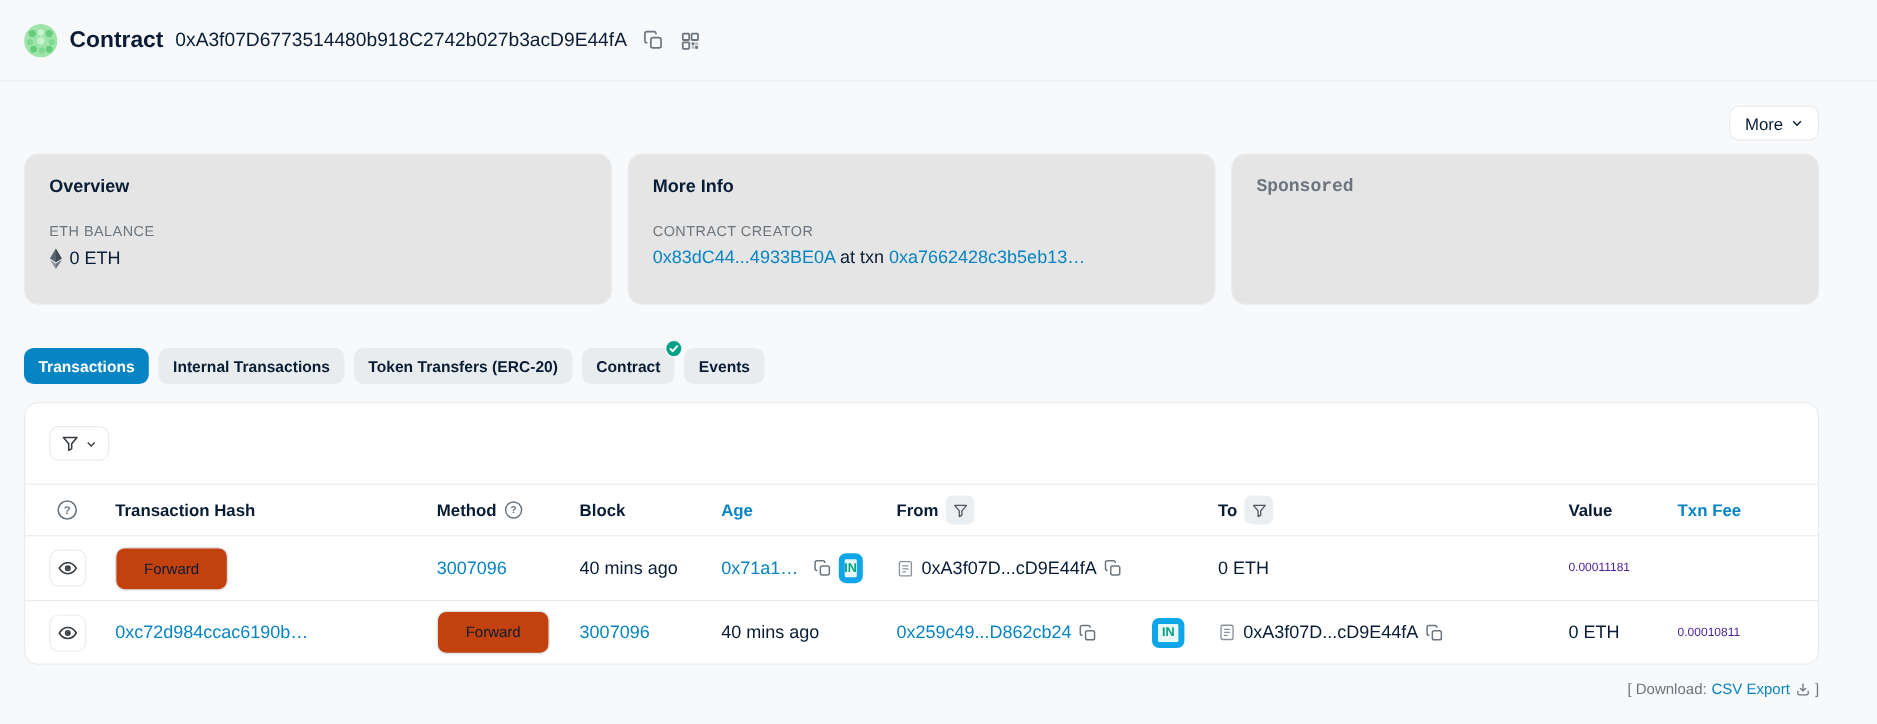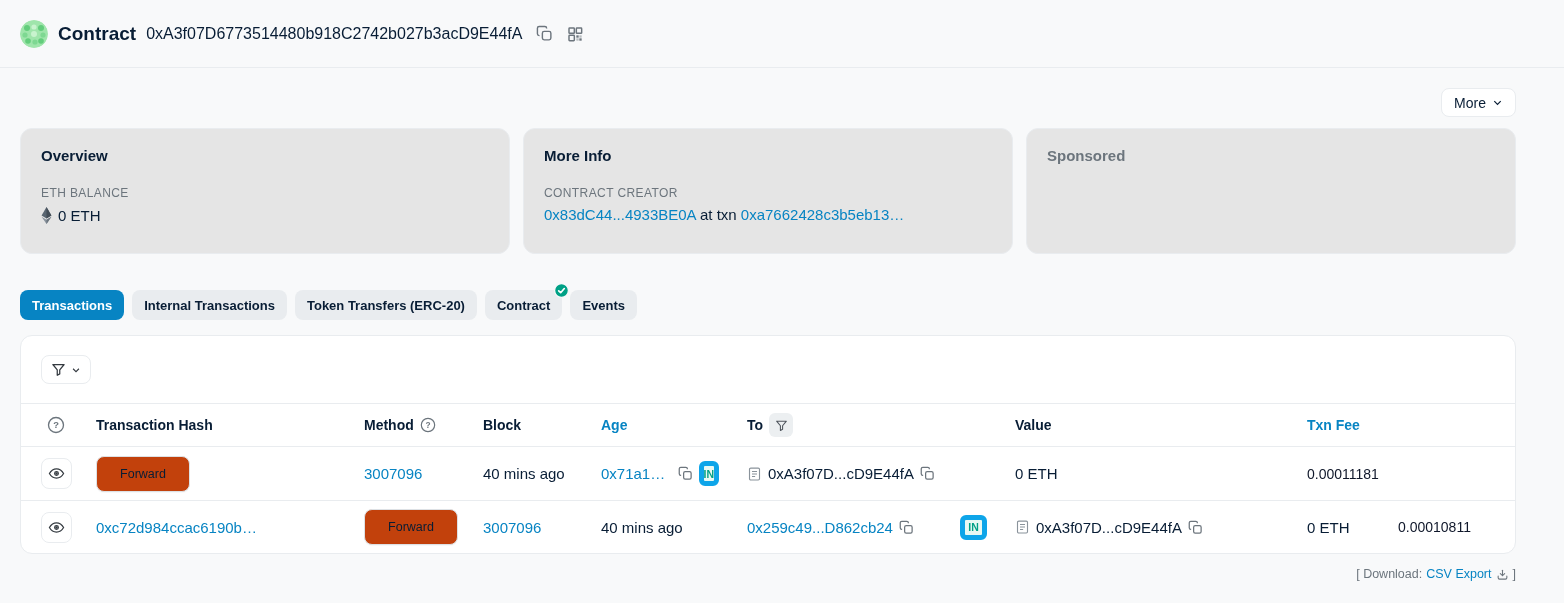--- a/index.html
+++ b/index.html
@@ -18,21 +18,21 @@
   .content { padding:0 48px 0 20px; }
 
   
   .more-row { display:flex; justify-content:flex-end; margin-top:20px; }
   .more-btn { display:flex; align-items:center; gap:6px; background:#fff; border:1px solid #e9ecef; border-radius:8px; padding:5px 12px; font-size:14px; color:#081d35; cursor:pointer; height:29px; }
 
   
   .cards { display:grid; grid-template-columns:1fr 1fr 1fr; gap:13px; margin-top:11px; }
   .card { background:#e5e5e5; border:1px solid #e9ecef; border-radius:12px; padding:18px 20px; height:126px; }
   .card-title { font-size:15px; font-weight:700; }
-  .card-title.muted { color:#6c757d; }
+  .card-title.muted { color:#6c757d;font-family:Liberation Mono, monospace; }
   .mini-label { font-size:12px; color:#6c757d; letter-spacing:.4px; margin-top:22px; }
   .balance-row { display:flex; align-items:center; gap:6px; margin-top:7px; font-size:15px; }
   .creator-row { margin-top:6px; font-size:15px; }
   .link { color:#0784c3; text-decoration:none; cursor:pointer; }
   .creator-conn { color:#081d35; }
 
   
   .tabs { display:flex; gap:8px; margin-top:36px; }
   .tab { position:relative; background:#e9ecef; color:#081d35; border-radius:8px; padding:0 12px; height:30px; display:flex; align-items:center; font-size:13px; font-weight:600; cursor:pointer; }
   .tab.active { background:#0784c3; color:#fff; }
@@ -53,21 +53,21 @@
   .cell-help { padding-left:26px; }
   .cell-eye { padding-left:20px; }
   .funnel-sq { width:24px; height:24px; background:#eceff1; border-radius:6px; display:flex; align-items:center; justify-content:center; cursor:pointer; color:#50565e; }
   .eye-btn { width:31px; height:31px; border:1px solid #e9ecef; border-radius:8px; background:#fff; display:flex; align-items:center; justify-content:center; cursor:pointer; color:#343a40; }
   .method-badge { width:94px; height:36px; background:#c2410c; border:1px solid #dde1e5; border-radius:8px; display:flex; align-items:center; justify-content:center; font-size:12.5px; color:#081d35; cursor:default; box-shadow:0 1px 1px rgba(0,0,0,.03); }
   .hash-link, .addr-link, .block-link { color:#0784c3; font-size:15px; white-space:nowrap; overflow:hidden; text-overflow:ellipsis; }
   .copy-btn { color:#6c757d; cursor:pointer; }
   .dir-badge { width:27px; height:25px; background:#e8f9f3; border:5px solid #0ea5e9; border-radius:6px; color:#00a186; font-size:10.5px; font-weight:700; display:flex; align-items:center; justify-content:center; margin-left:auto; margin-right:28px; }
   .to-addr { color:#081d35; white-space:nowrap; }
   .doc-icon { color:#8a939b; }
-  .fee { color:#0f172a; font-size:14px; }
+  .fee { color:#4c1d95; font-size:10px; }
   .value-cell { font-size:15px; }
 
   
   .dl-row { display:flex; justify-content:flex-end; align-items:center; margin-top:13px; font-size:12.5px; color:#6c757d; gap:4px; }
   .dl-row .link { font-weight:400; }
   .dl-ic { color:#6c757d; }
 </style>
 </head>
 <body>
 
@@ -223,20 +223,30 @@
             </svg>
         </span>
       </div>
       <div class="th">
           <span>Block</span>
         </div>
       <div class="th">
           <a class="link" style="font-weight:700;">Age</a>
         </div>
       <div class="th">
+        <span>From</span>
+        <span class="funnel-sq">
+          <span class="icon">
+              <svg width="13" height="13" viewBox="0 0 24 24" fill="none" stroke="currentColor" stroke-width="2" stroke-linejoin="round">
+                <path d="M3 4h18l-7 8.5V19l-4 2.2v-8.7z"></path>
+              </svg>
+            </span>
+        </span>
+      </div>
+      <div class="th">
         <span>To</span>
         <span class="funnel-sq">
           <span class="icon">
               <svg width="13" height="13" viewBox="0 0 24 24" fill="none" stroke="currentColor" stroke-width="2" stroke-linejoin="round">
                 <path d="M3 4h18l-7 8.5V19l-4 2.2v-8.7z"></path>
               </svg>
             </span>
         </span>
       </div>
       <div class="th">

